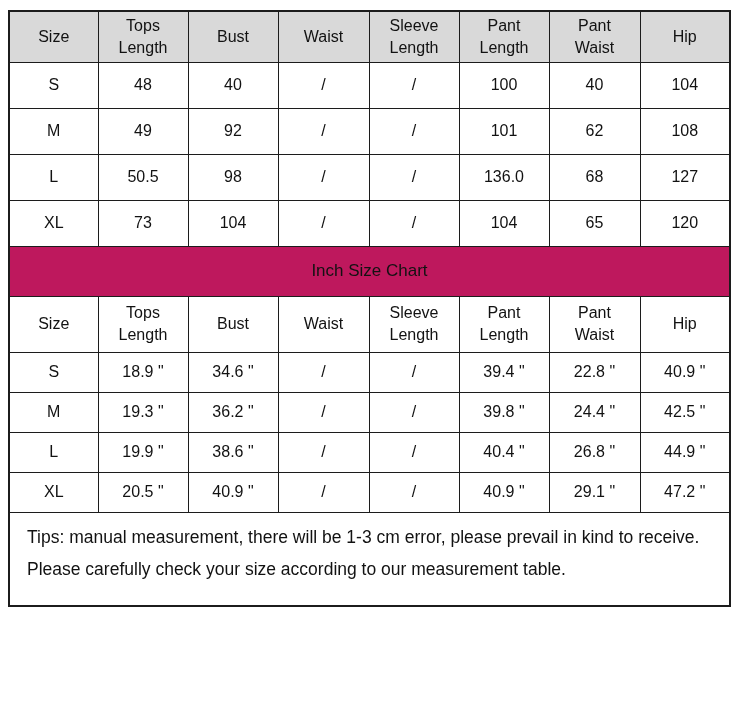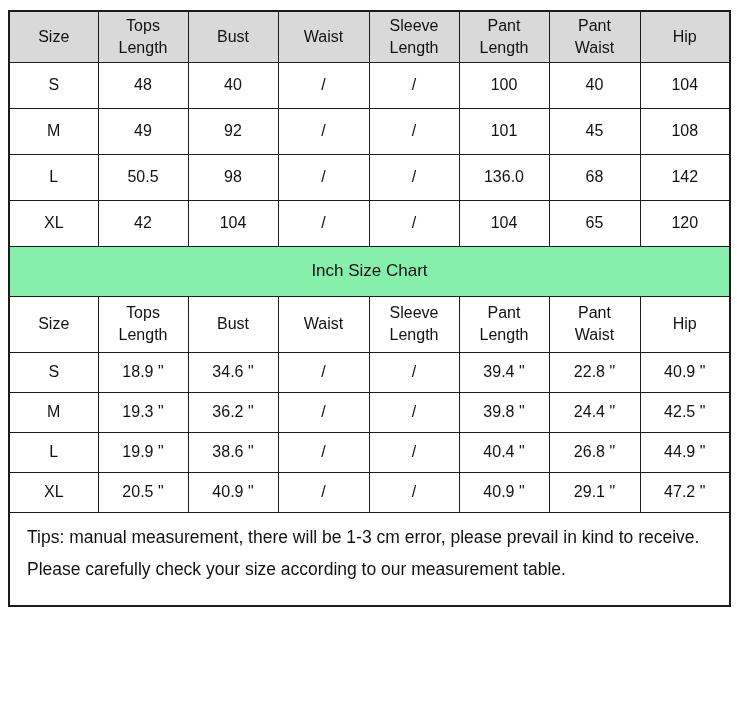--- a/index.html
+++ b/index.html
@@ -42,21 +42,21 @@
     height: 56px;
     padding: 2px 12px;
     line-height: 22px;
   }
   tr.row-unit td { height: 37px; }
   tr.row-data-cm td { height: 46px; }
   tr.row-data-inch td { height: 40px; }
   tr.row-title td {
     height: 50px;
     font-size: 17px;
-    background: #86efac;
+    background: #be185d;
   }
   tr.row-tips td {
     height: 82px;
     text-align: left;
     padding: 8px 17px 20px 17px;
     font-size: 17.5px;
   }
   .tips-line {
     line-height: 32px;
     white-space: nowrap;
@@ -98,36 +98,36 @@
           <td>40</td>
           <td>104</td>
         </tr>
         <tr class="row-data-cm">
           <td>M</td>
           <td>49</td>
           <td>92</td>
           <td>/</td>
           <td>/</td>
           <td>101</td>
-          <td>45</td>
+          <td>62</td>
           <td>108</td>
         </tr>
         <tr class="row-data-cm">
           <td>L</td>
           <td>50.5</td>
           <td>98</td>
           <td>/</td>
           <td>/</td>
           <td>136.0</td>
           <td>68</td>
-          <td>142</td>
+          <td>127</td>
         </tr>
         <tr class="row-data-cm">
           <td>XL</td>
-          <td>42</td>
+          <td>73</td>
           <td>104</td>
           <td>/</td>
           <td>/</td>
           <td>104</td>
           <td>65</td>
           <td>120</td>
         </tr>
         <tr class="row-title">
           <td colspan="8">Inch Size Chart</td>
         </tr>

